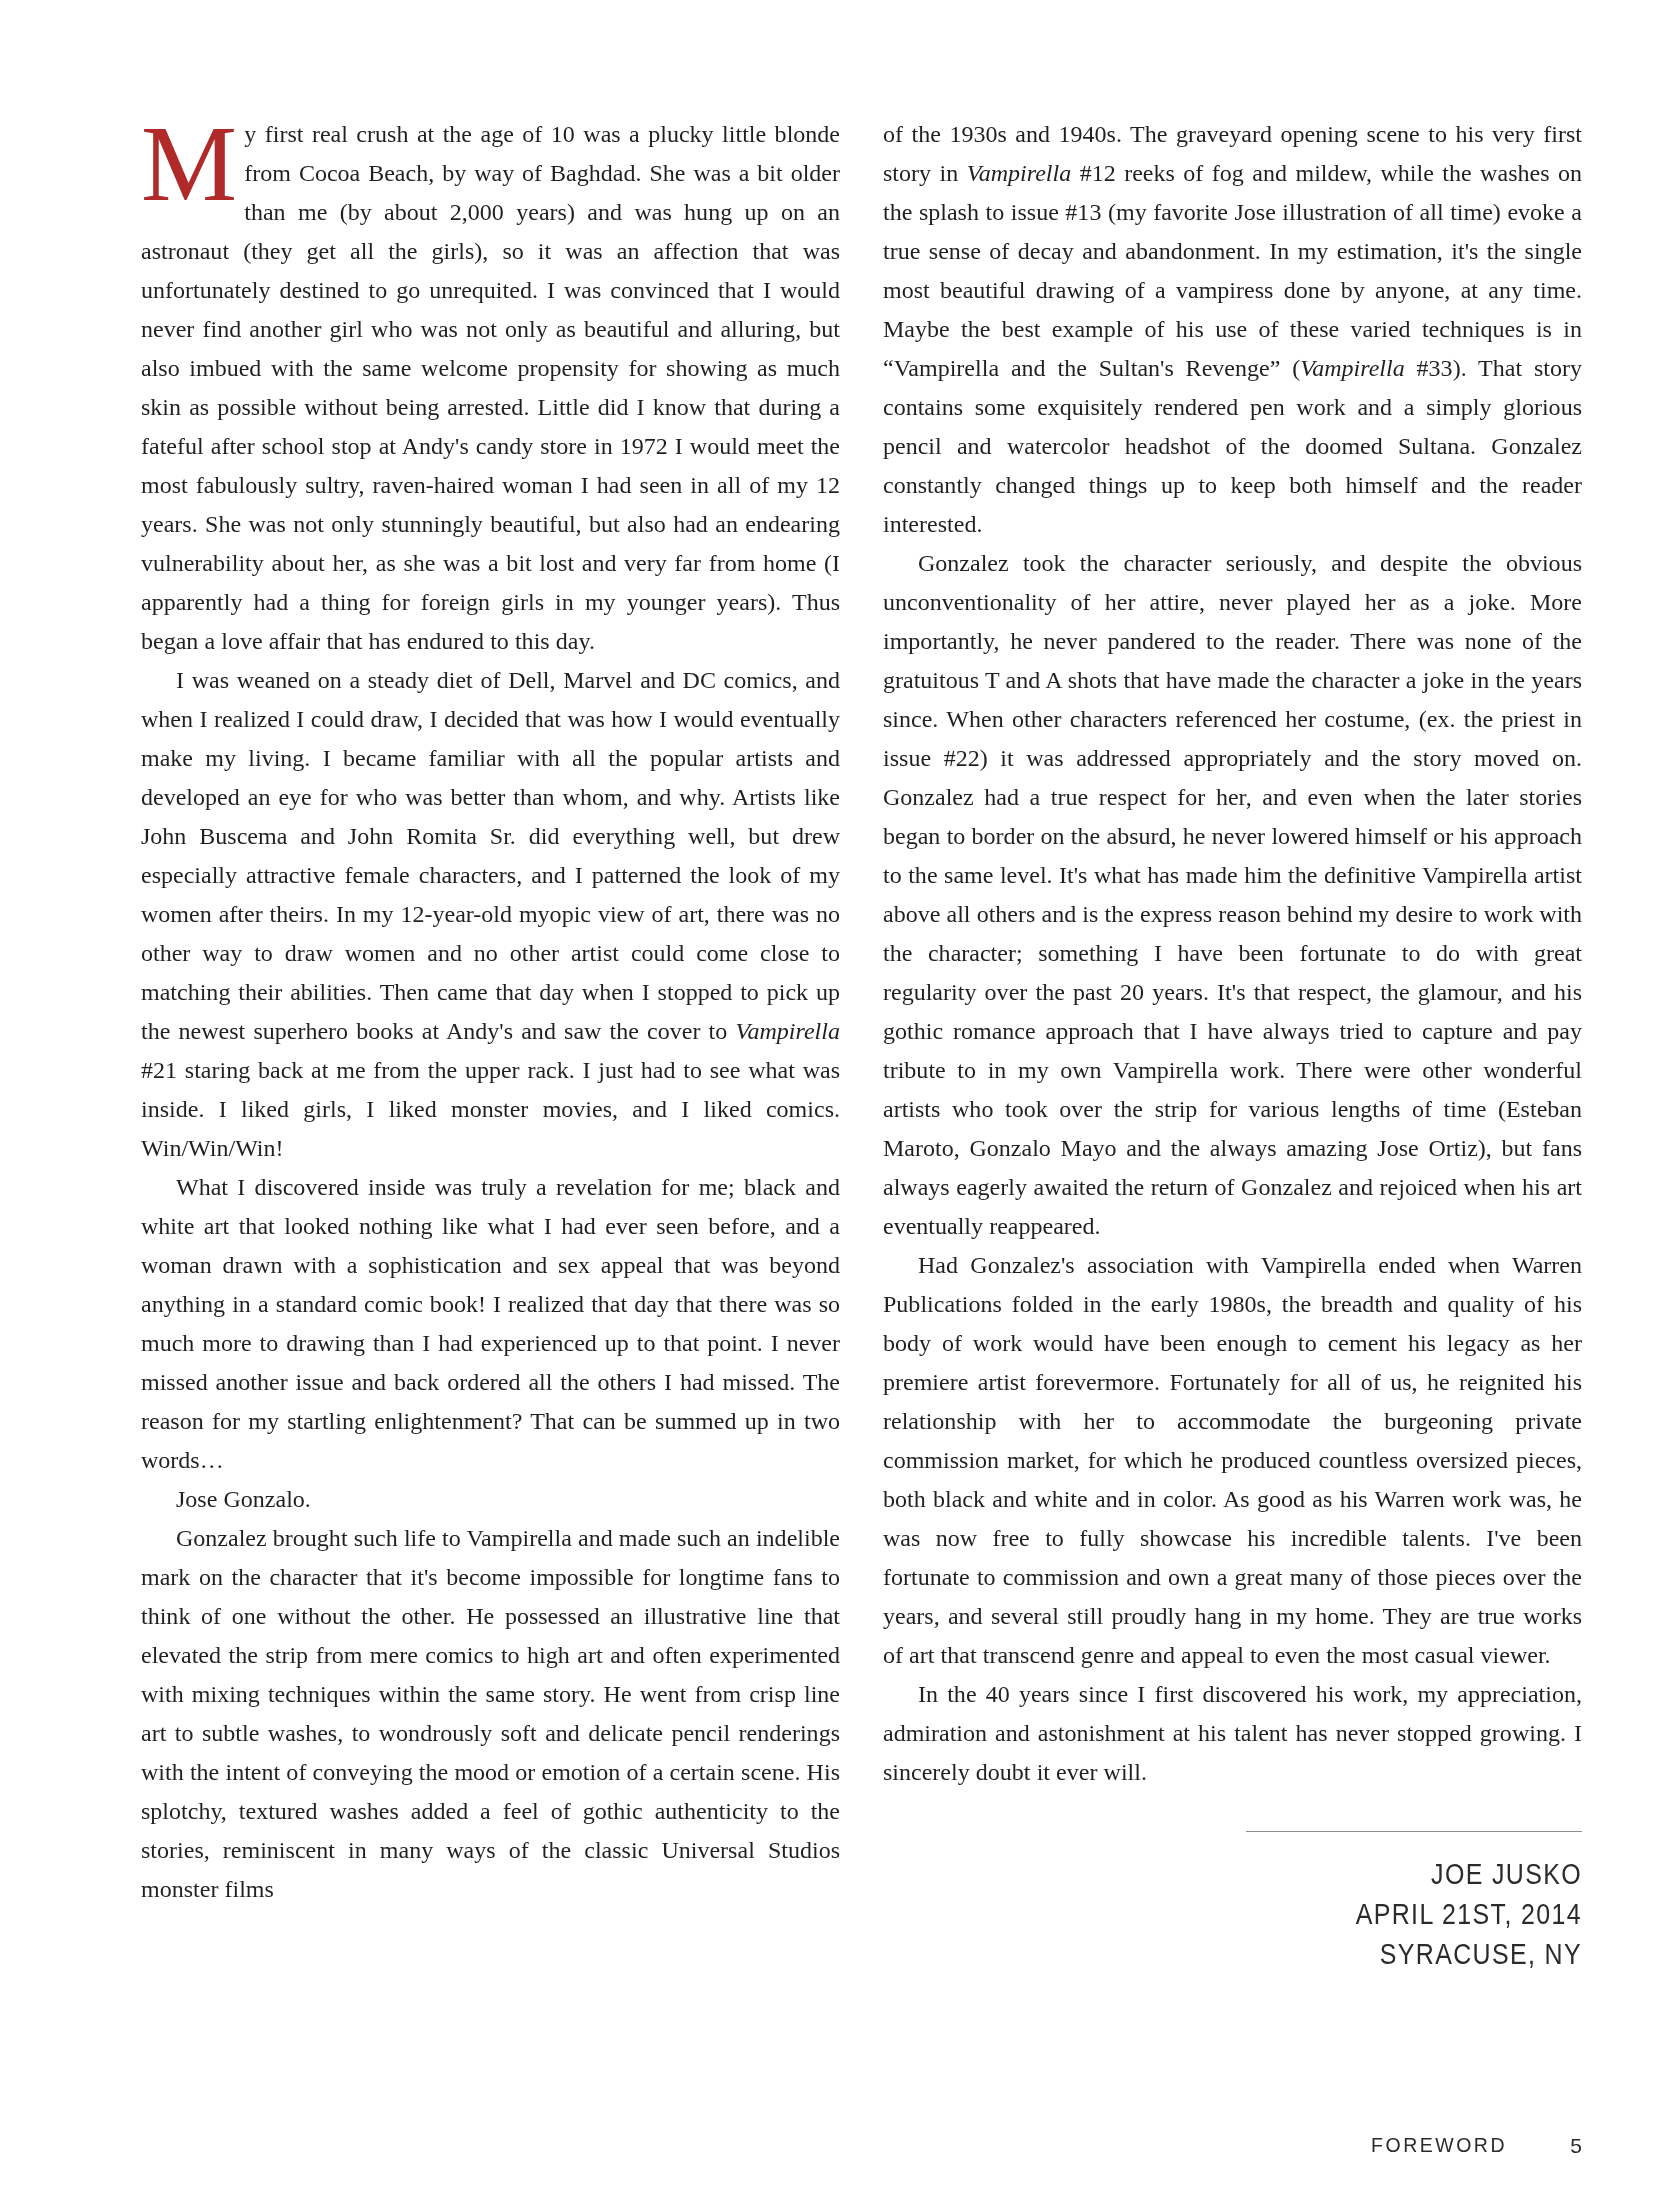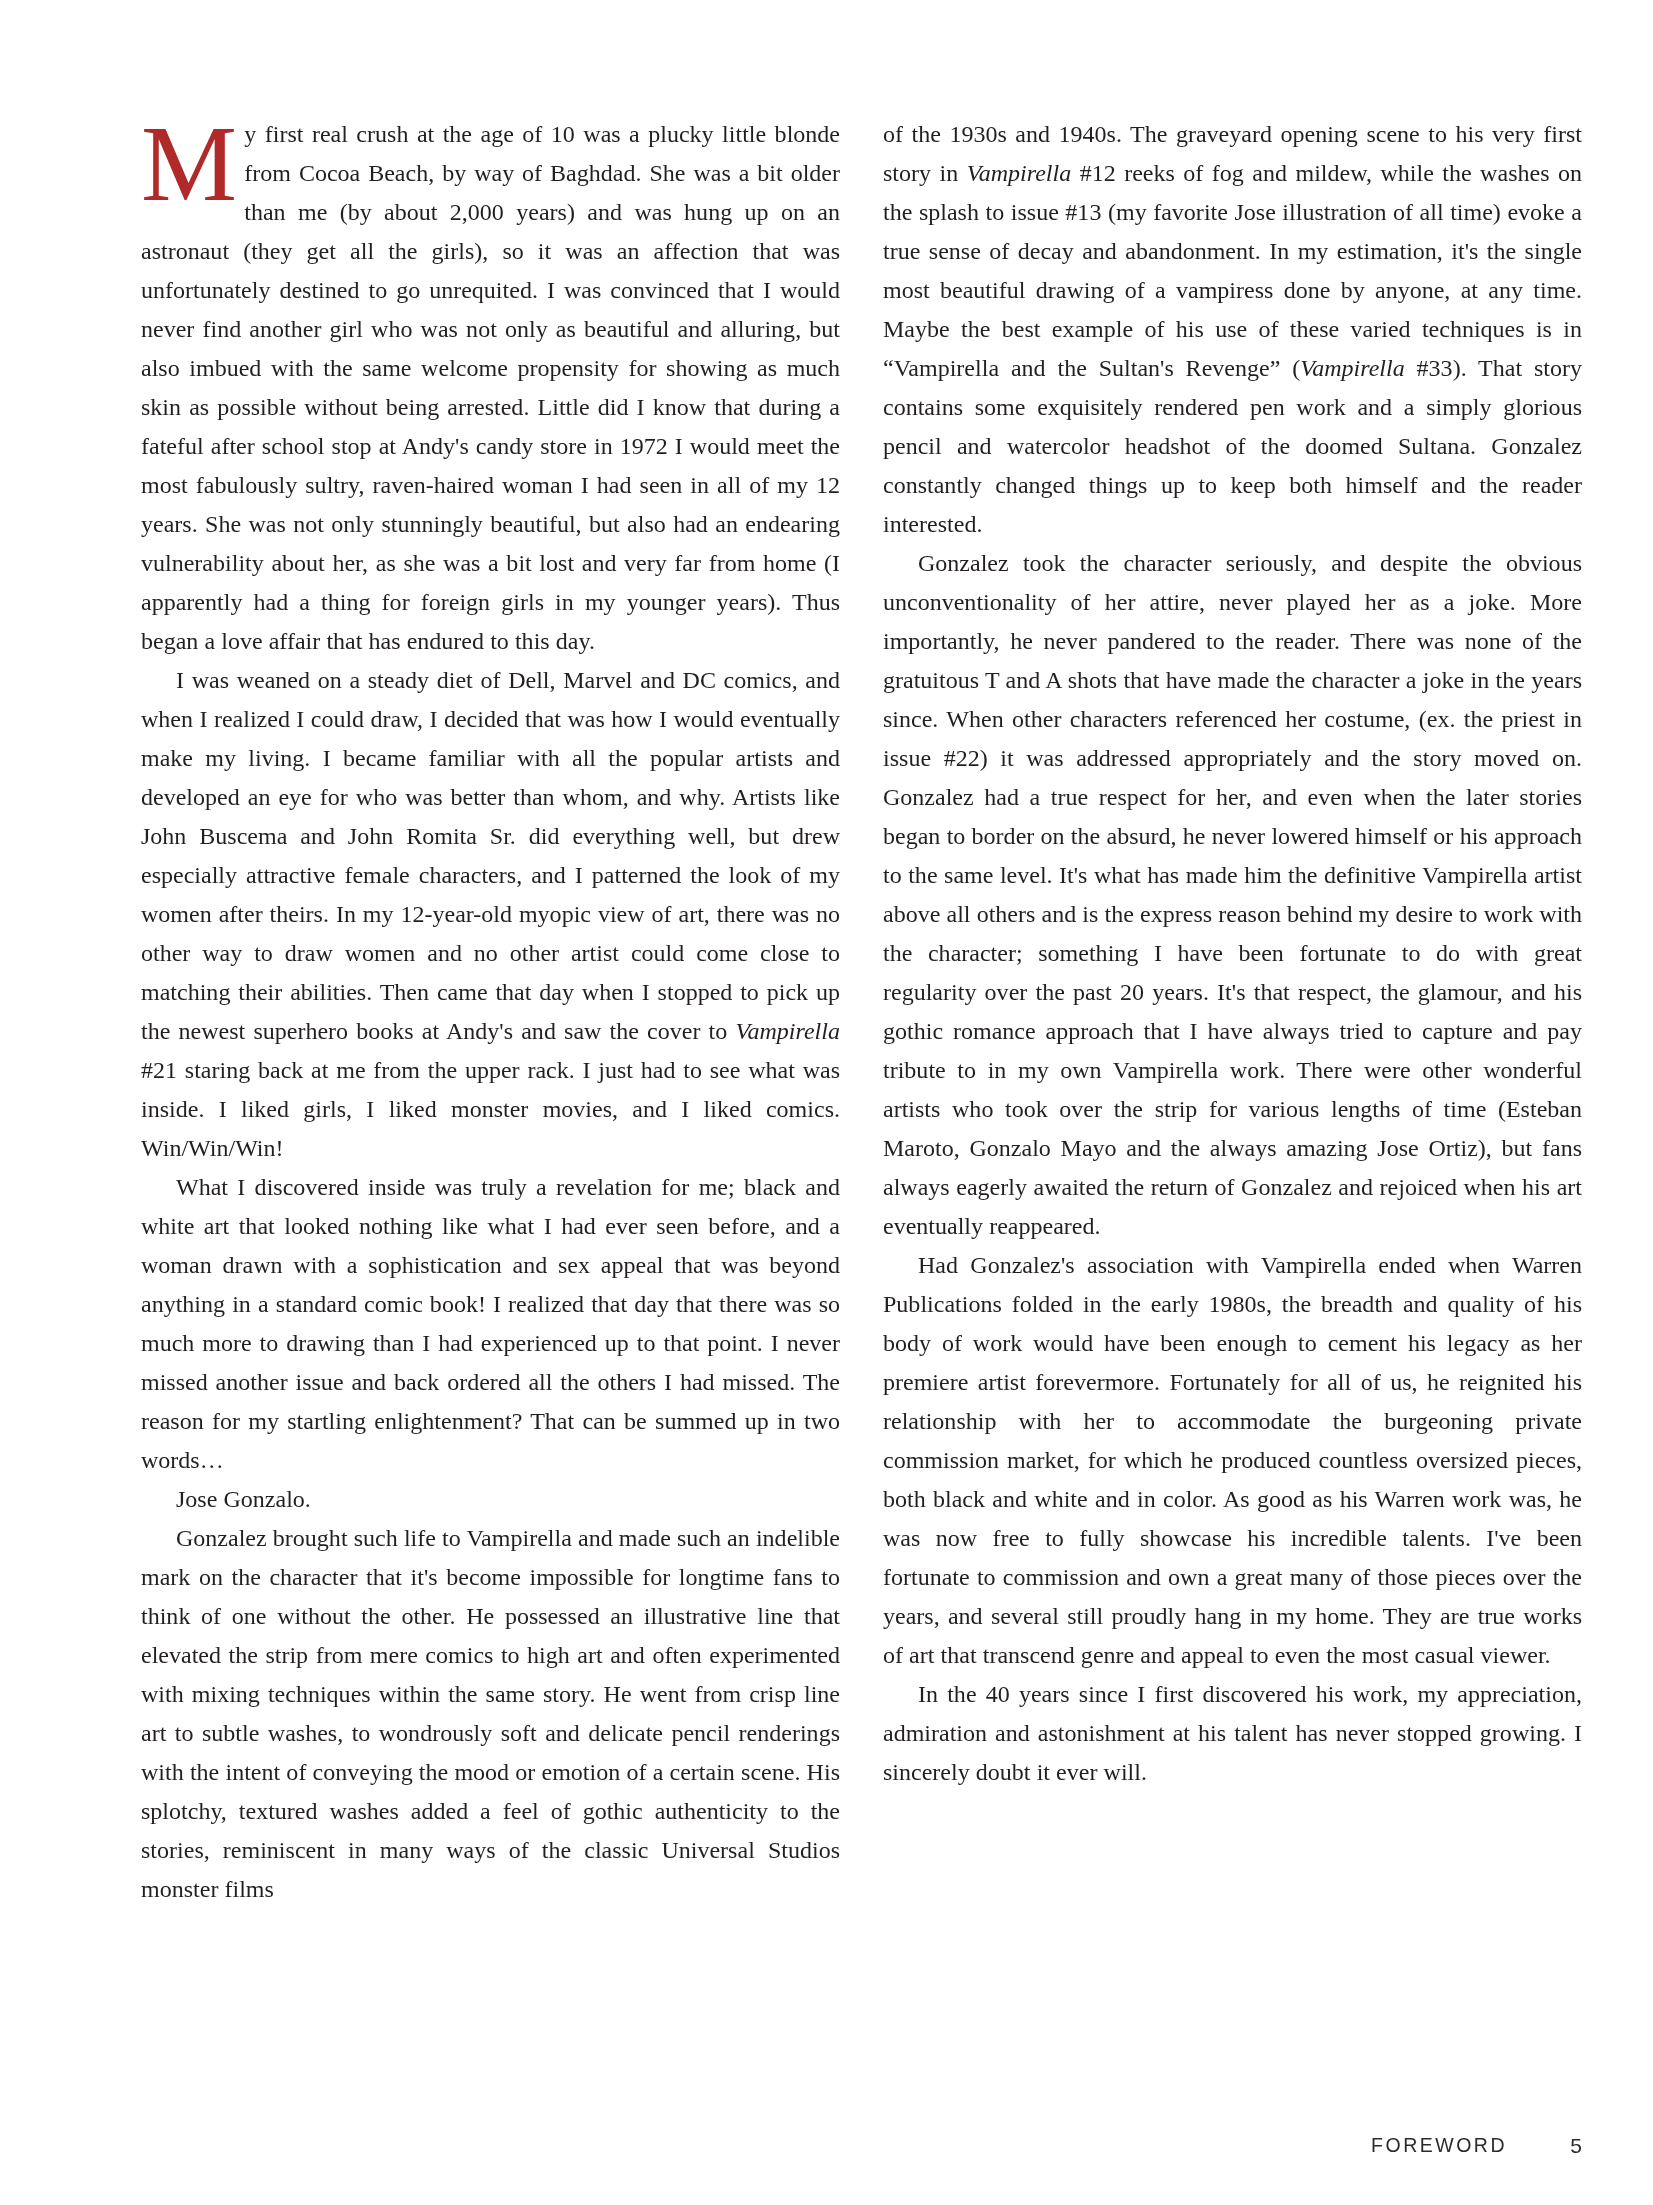--- a/index.html
+++ b/index.html
@@ -142,20 +142,26 @@
     <div class="col">
 
       <p class="body noindent"><span>of the 1930s and 1940s. The graveyard opening scene to his very first story in </span><em>Vampirella</em><span> #12 reeks of fog and mildew, while the washes on the splash to issue #13 (my favorite Jose illustration of all time) evoke a true sense of decay and abandonment. In my estimation, it's the single most beautiful drawing of a vampiress done by anyone, at any time. Maybe the best example of his use of these varied techniques is in “Vampirella and the Sultan's Revenge” (</span><em>Vampirella</em><span> #33). That story contains some exquisitely rendered pen work and a simply glorious pencil and watercolor headshot of the doomed Sultana. Gonzalez constantly changed things up to keep both himself and the reader interested.</span></p>
 
       <p class="body">Gonzalez took the character seriously, and despite the obvious unconventionality of her attire, never played her as a joke. More importantly, he never pandered to the reader. There was none of the gratuitous T and A shots that have made the character a joke in the years since. When other characters referenced her costume, (ex. the priest in issue #22) it was addressed appropriately and the story moved on. Gonzalez had a true respect for her, and even when the later stories began to border on the absurd, he never lowered himself or his approach to the same level. It's what has made him the definitive Vampirella artist above all others and is the express reason behind my desire to work with the character; something I have been fortunate to do with great regularity over the past 20 years. It's that respect, the glamour, and his gothic romance approach that I have always tried to capture and pay tribute to in my own Vampirella work. There were other wonderful artists who took over the strip for various lengths of time (Esteban Maroto, Gonzalo Mayo and the always amazing Jose Ortiz), but fans always eagerly awaited the return of Gonzalez and rejoiced when his art eventually reappeared.</p>
 
       <p class="body">Had Gonzalez's association with Vampirella ended when Warren Publications folded in the early 1980s, the breadth and quality of his body of work would have been enough to cement his legacy as her premiere artist forevermore. Fortunately for all of us, he reignited his relationship with her to accommodate the burgeoning private commission market, for which he produced countless oversized pieces, both black and white and in color. As good as his Warren work was, he was now free to fully showcase his incredible talents. I've been fortunate to commission and own a great many of those pieces over the years, and several still proudly hang in my home. They are true works of art that transcend genre and appeal to even the most casual viewer.</p>
 
       <p class="body">In the 40 years since I first discovered his work, my appreciation, admiration and astonishment at his talent has never stopped growing. I sincerely doubt it ever will.</p>
 
+      <div class="sig-wrap">
+        <div class="sig-rule"></div>
+        <div class="sig-line">JOE JUSKO</div>
+        <div class="sig-line">APRIL 21ST, 2014</div>
+        <div class="sig-line">SYRACUSE, NY</div>
+      </div>
 
     </div>
 
   </div>
 
   <div class="footer">
     <span class="footer-label">FOREWORD</span>
     <span class="footer-page">5</span>
   </div>
 

